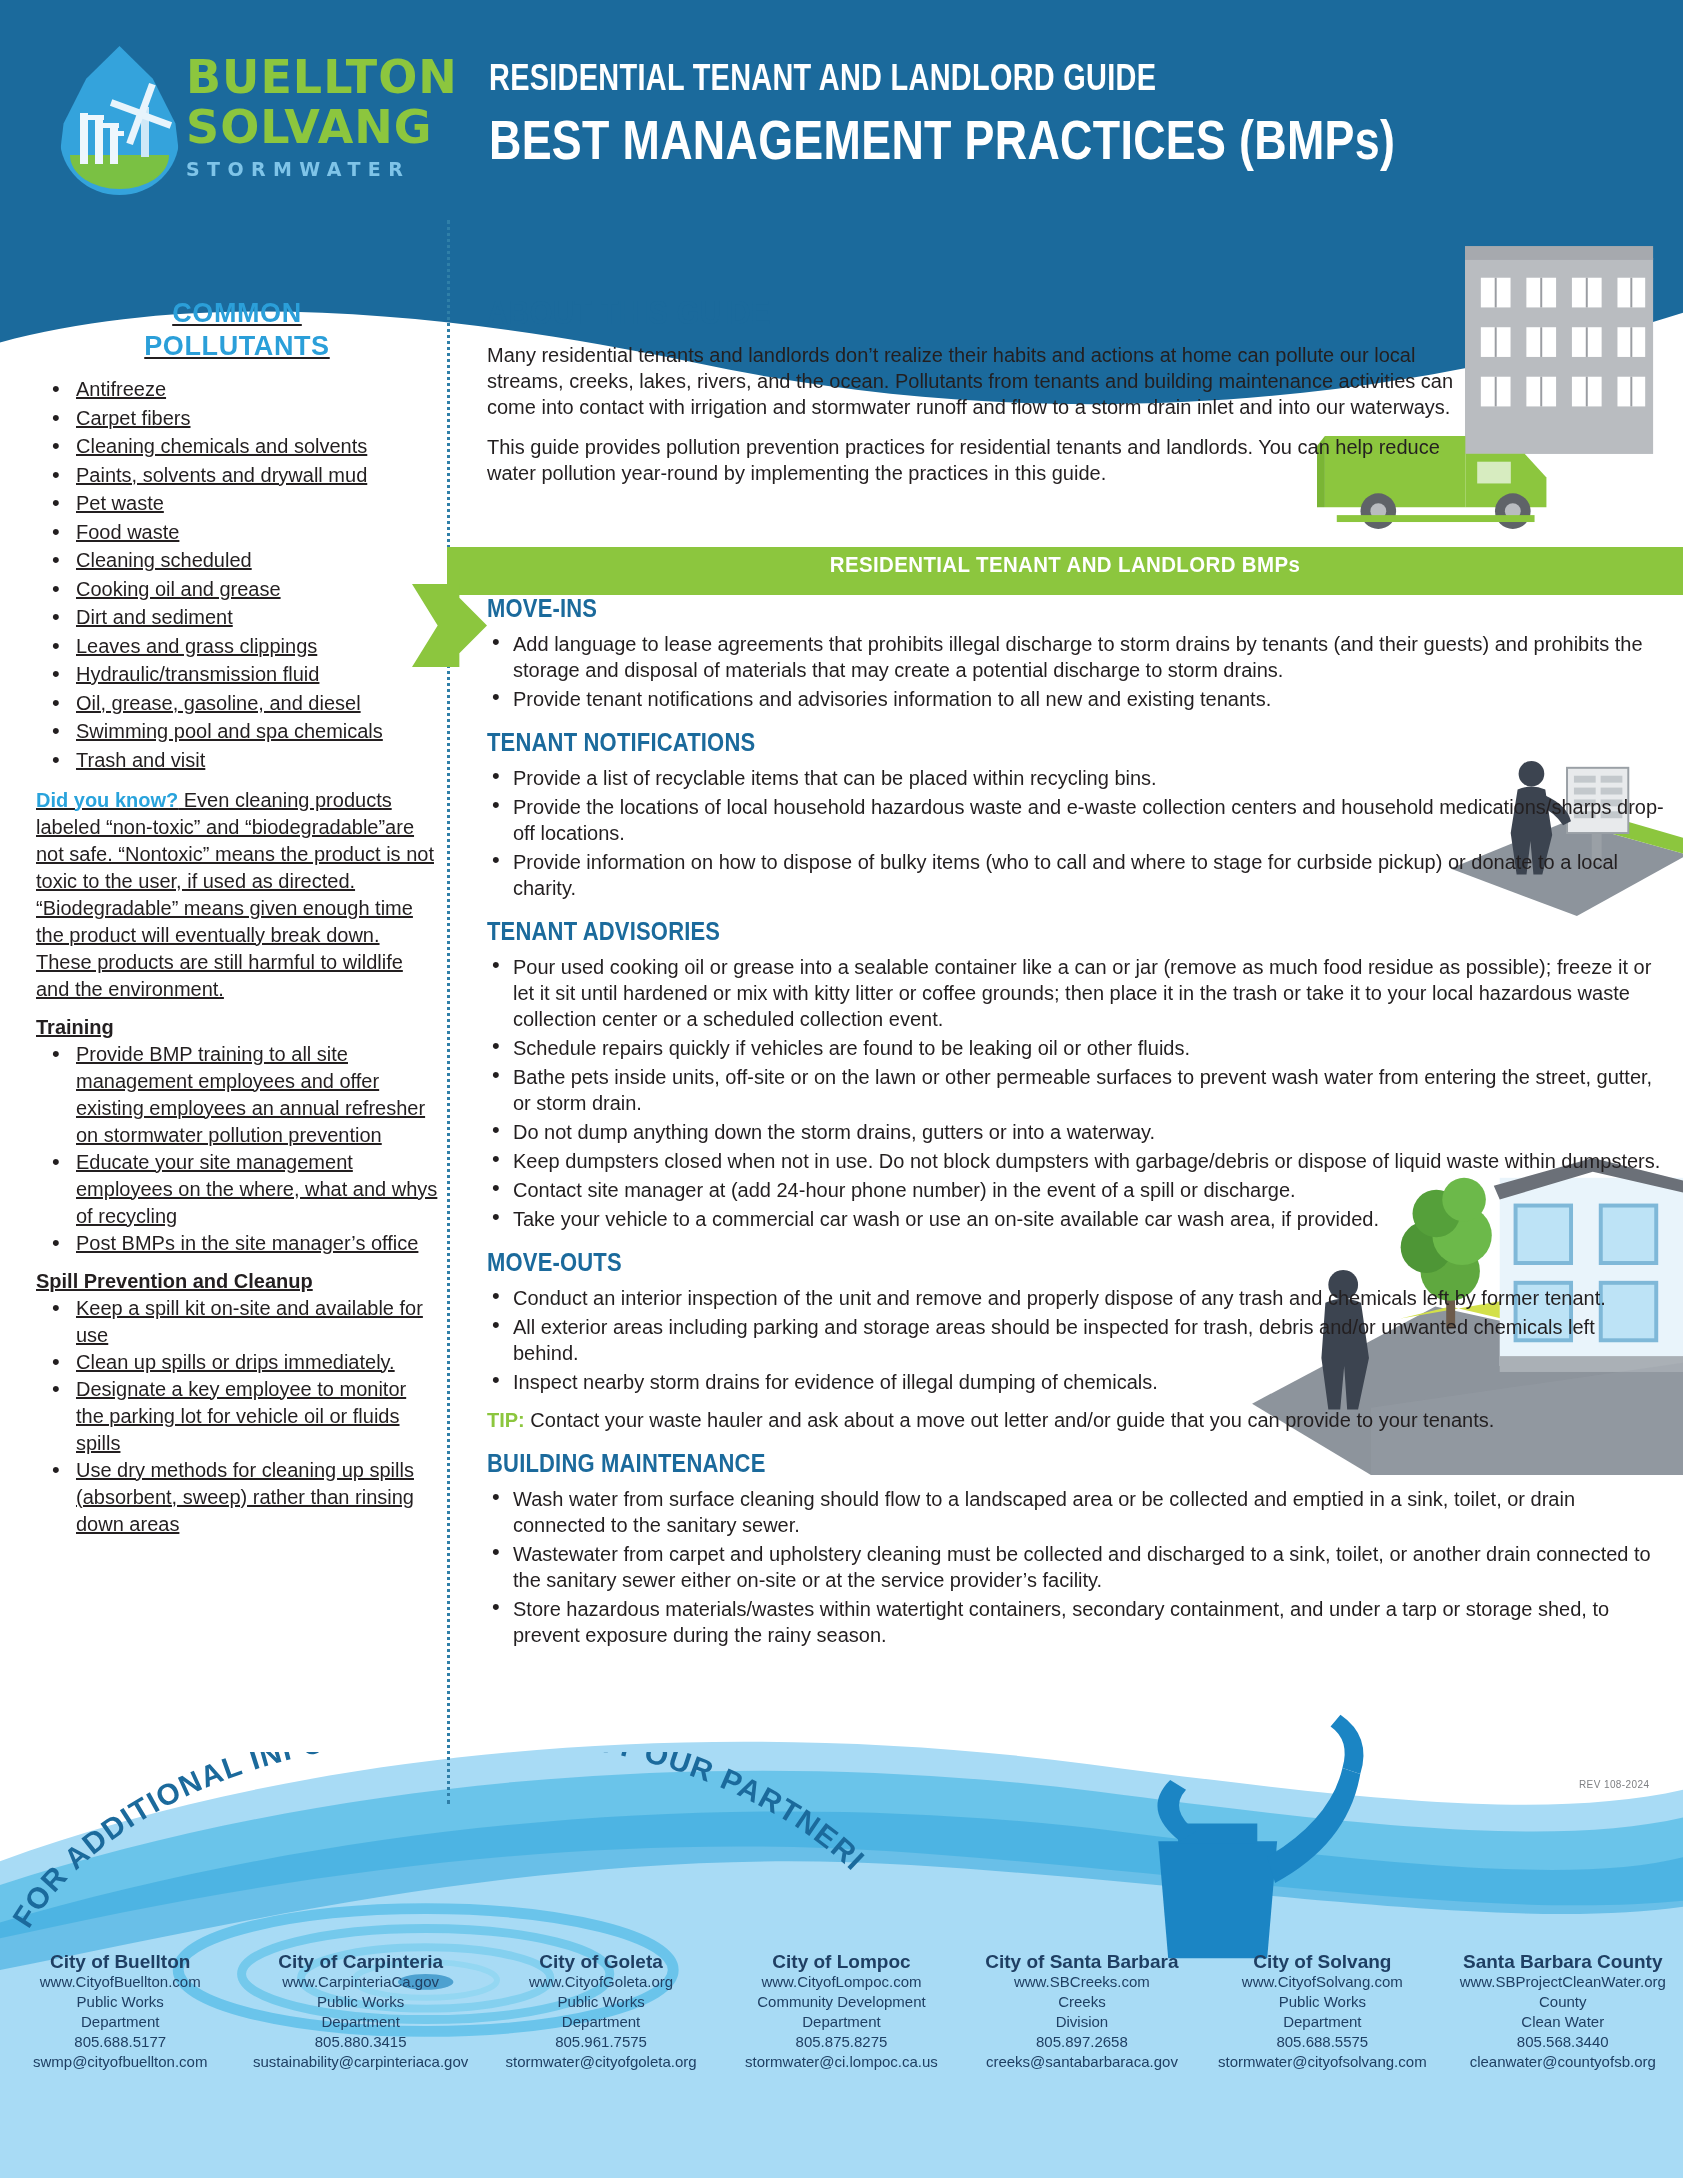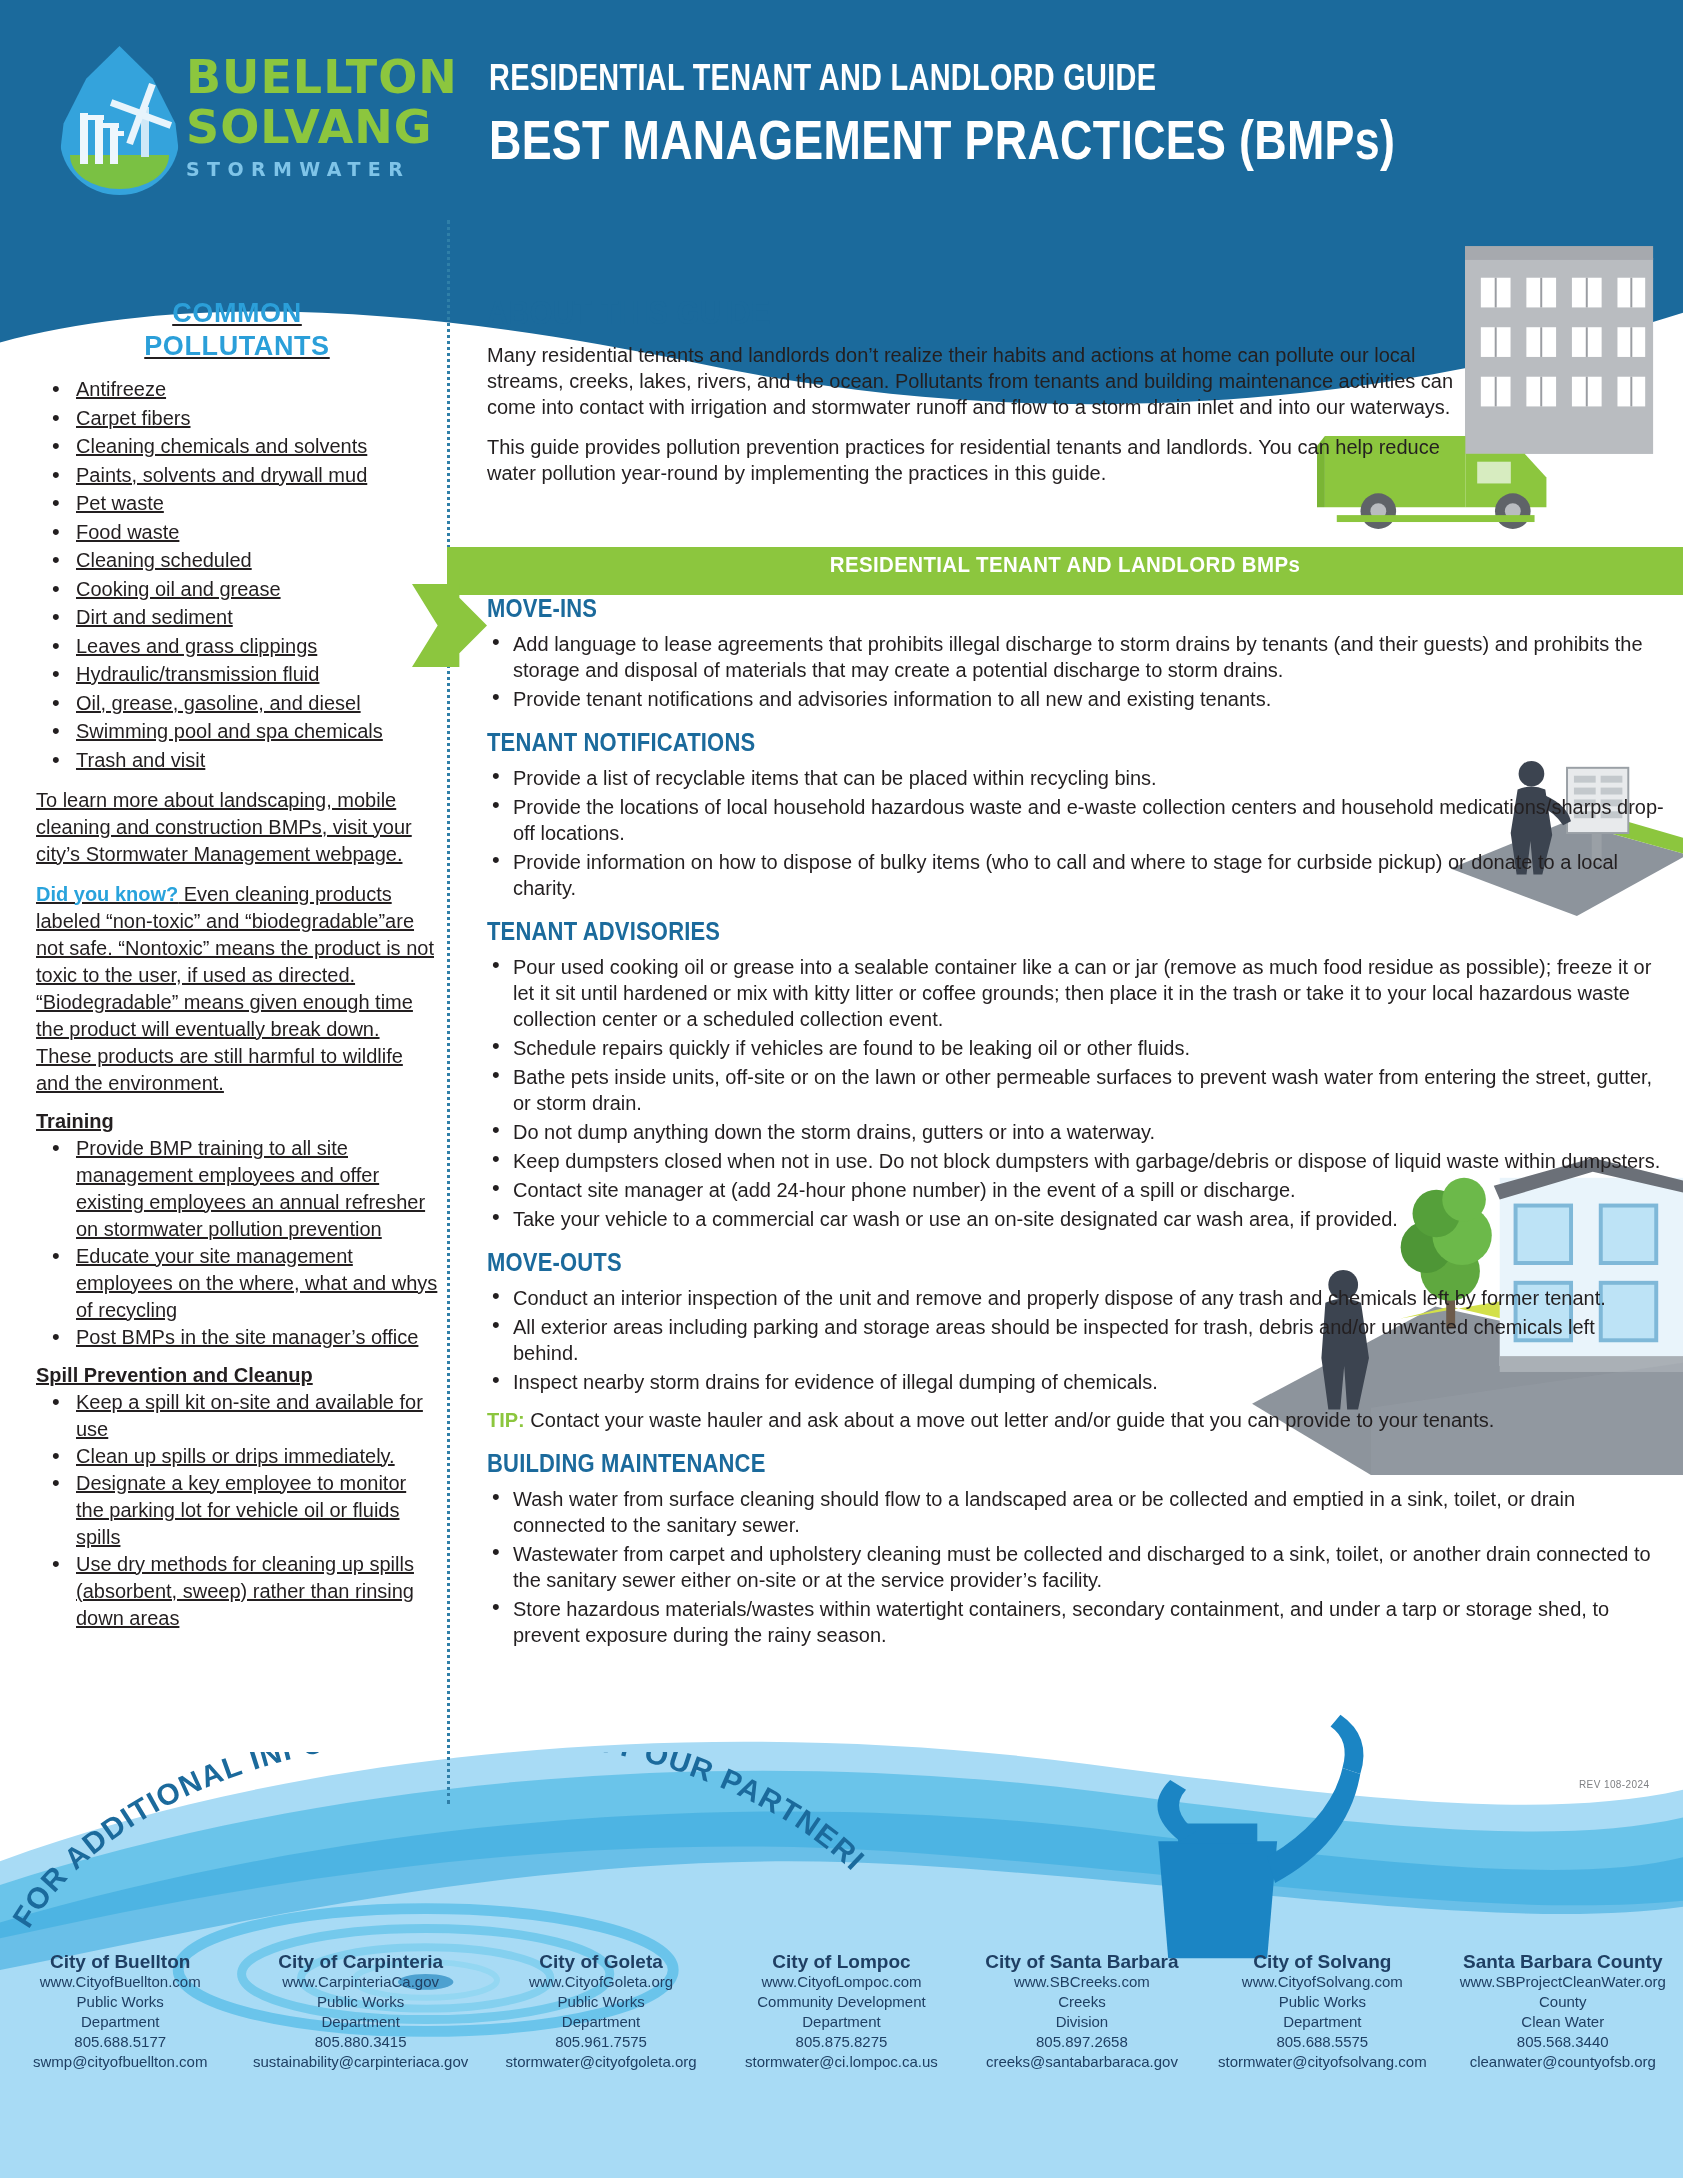--- a/index.html
+++ b/index.html
@@ -334,21 +334,20 @@
     <li>Cleaning scheduled</li>
     <li>Cooking oil and grease</li>
     <li>Dirt and sediment</li>
     <li>Leaves and grass clippings</li>
     <li>Hydraulic/transmission fluid</li>
     <li>Oil, grease, gasoline, and diesel</li>
     <li>Swimming pool and spa chemicals</li>
     <li>Trash and visit</li>
   </ul>
 
-  <p class="left-para">To learn more about landscaping, mobile cleaning and construction BMPs, visit your city’s Stormwater Management webpage.</p>
 
   <p class="left-para"><span class="dyk-label">Did you know?</span><span> Even cleaning products labeled “non-toxic” and “biodegradable”are not safe. “Nontoxic” means the product is not toxic to the user, if used as directed. “Biodegradable” means given enough time the product will eventually break down. These products are still harmful to wildlife and the environment.</span></p>
 
   <div class="sub-head">Training</div>
   <ul class="sub-list">
     <li>Provide BMP training to all site management employees and offer existing employees an annual refresher on stormwater pollution prevention</li>
     <li>Educate your site management employees on the where, what and whys of recycling</li>
     <li>Post BMPs in the site manager’s office</li>
   </ul>
 
@@ -393,21 +392,21 @@
   </ul>
 
   <div class="sec-head">TENANT ADVISORIES</div>
   <ul>
     <li>Pour used cooking oil or grease into a sealable container like a can or jar (remove as much food residue as possible); freeze it or let it sit until hardened or mix with kitty litter or coffee grounds; then place it in the trash or take it to your local hazardous waste collection center or a scheduled collection event.</li>
     <li>Schedule repairs quickly if vehicles are found to be leaking oil or other fluids.</li>
     <li>Bathe pets inside units, off-site or on the lawn or other permeable surfaces to prevent wash water from entering the street, gutter, or storm drain.</li>
     <li>Do not dump anything down the storm drains, gutters or into a waterway.</li>
     <li>Keep dumpsters closed when not in use. Do not block dumpsters with garbage/debris or dispose of liquid waste within dumpsters.</li>
     <li>Contact site manager at (add 24-hour phone number) in the event of a spill or discharge.</li>
-    <li>Take your vehicle to a commercial car wash or use an on-site designated car wash area, if provided.</li>
+    <li>Take your vehicle to a commercial car wash or use an on-site available car wash area, if provided.</li>
   </ul>
 
   <div class="sec-head">MOVE-OUTS</div>
   <ul>
     <li>Conduct an interior inspection of the unit and remove and properly dispose of any trash and chemicals left by former tenant.</li>
     <li>All exterior areas including parking and storage areas should be inspected for trash, debris and/or unwanted chemicals left behind.</li>
     <li>Inspect nearby storm drains for evidence of illegal dumping of chemicals.</li>
   </ul>
 
   <p class="tip-p"><span class="tip-label">TIP:</span><span> Contact your waste hauler and ask about a move out letter and/or guide that you can provide to your tenants.</span></p>

